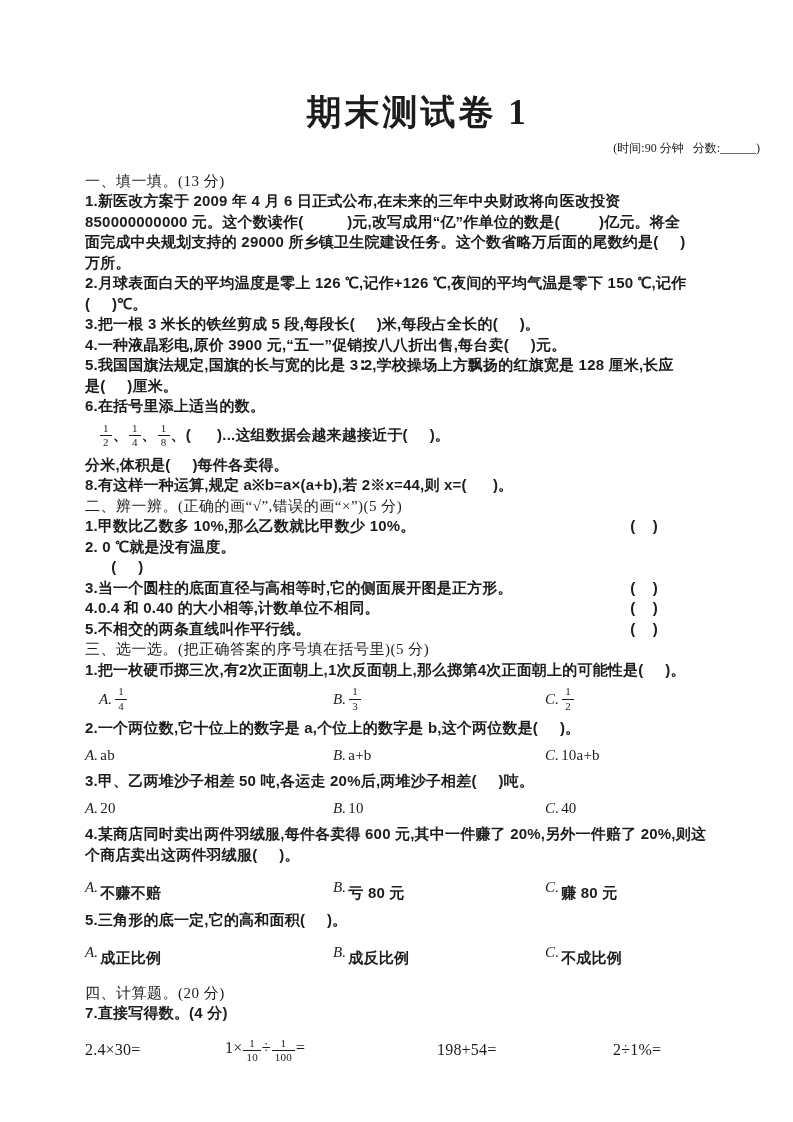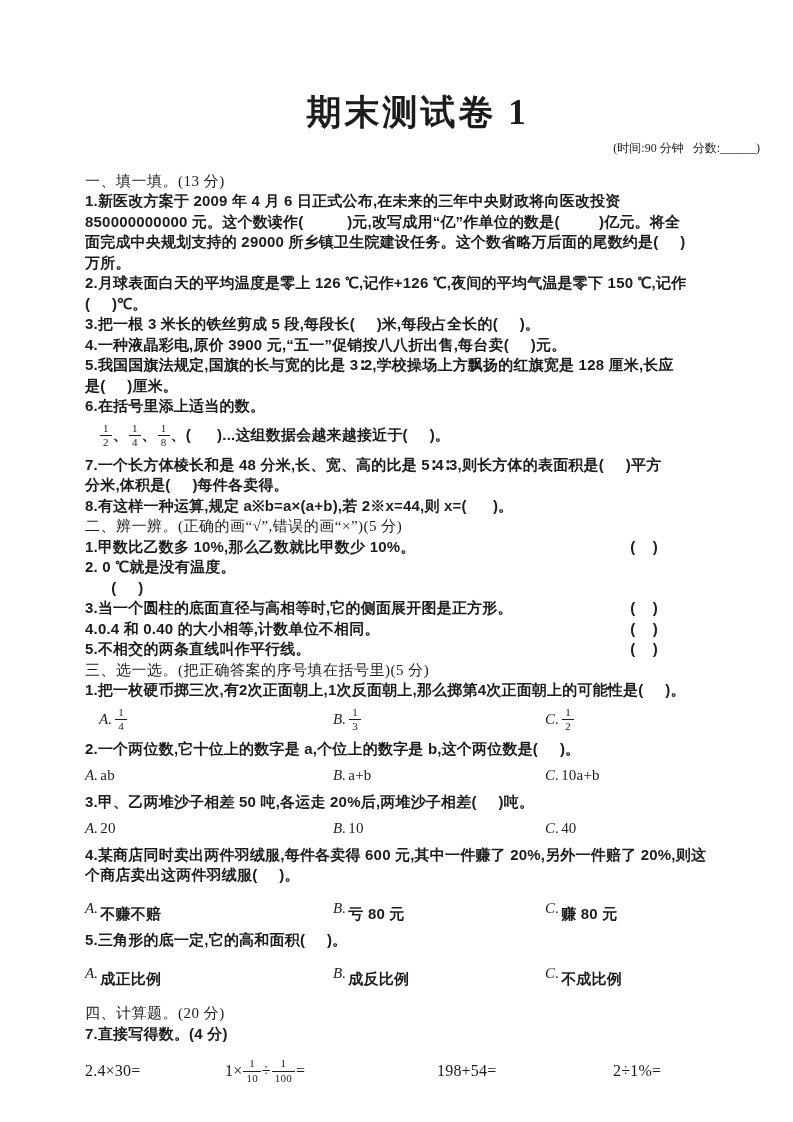--- a/index.html
+++ b/index.html
@@ -47,21 +47,21 @@
   .opt-label{
     font-family:"Liberation Serif",serif;font-style:italic;
     font-weight:400;margin-right:2px;font-size:15px;
   }
   .opt-text{font-family:"Liberation Serif",serif;font-weight:400;}
   .opt-text.cn{font-family:"Liberation Sans",sans-serif;font-weight:600;margin-top:12px;}
   .kind-calc{
     display:flex;align-items:center;padding:8px 0;
     font-family:"Liberation Serif",serif;font-weight:400;font-size:16px;
   }
-  .calc-item{display:flex;align-items:center;flex:none;}
+  .calc-item{display:flex;align-items:flex-start;flex:none;}
   .calc-item:nth-child(1){width:140px;}
   .calc-item:nth-child(2){width:212px;}
   .calc-item:nth-child(3){width:176px;}
 </style>
 </head>
 <body>
 
 <div class="page">
   <div class="title">期末测试卷 1</div>
   <div class="meta">(时间:90 分钟   分数:______)</div>
@@ -73,21 +73,20 @@
         <div class="line kind-q">面完成中央规划支持的 29000 所乡镇卫生院建设任务。这个数省略万后面的尾数约是(     )</div>
         <div class="line kind-q">万所。</div>
         <div class="line kind-q">2.月球表面白天的平均温度是零上 126 ℃,记作+126 ℃,夜间的平均气温是零下 150 ℃,记作</div>
         <div class="line kind-q">(     )℃。</div>
         <div class="line kind-q">3.把一根 3 米长的铁丝剪成 5 段,每段长(     )米,每段占全长的(     )。</div>
         <div class="line kind-q">4.一种液晶彩电,原价 3900 元,“五一”促销按八八折出售,每台卖(     )元。</div>
         <div class="line kind-q">5.我国国旗法规定,国旗的长与宽的比是 3∶2,学校操场上方飘扬的红旗宽是 128 厘米,长应</div>
         <div class="line kind-q">是(     )厘米。</div>
         <div class="line kind-q">6.在括号里添上适当的数。</div>
         <div class="line kind-segs indent"><span class="frac"><span class="fnum">1</span><span class="fden">2</span></span><span>、</span><span class="frac"><span class="fnum">1</span><span class="fden">4</span></span><span>、</span><span class="frac"><span class="fnum">1</span><span class="fden">8</span></span><span>、(      )...这组数据会越来越接近于(     )。</span></div>
-        <div class="line kind-q">7.一个长方体棱长和是 48 分米,长、宽、高的比是 5∶4∶3,则长方体的表面积是(     )平方</div>
         <div class="line kind-q">分米,体积是(     )每件各卖得。</div>
         <div class="line kind-q">8.有这样一种运算,规定 a※b=a×(a+b),若 2※x=44,则 x=(      )。</div>
         <div class="line kind-section">二、辨一辨。(正确的画“√”,错误的画“×”)(5 分)</div>
         <div class="line kind-tf"><span>1.甲数比乙数多 10%,那么乙数就比甲数少 10%。</span><span class="tf-paren">(    )</span></div>
         <div class="line kind-q">2. 0 ℃就是没有温度。</div>
         <div class="line kind-q">      (     )</div>
         <div class="line kind-tf"><span>3.当一个圆柱的底面直径与高相等时,它的侧面展开图是正方形。</span><span class="tf-paren">(    )</span></div>
         <div class="line kind-tf"><span>4.0.4 和 0.40 的大小相等,计数单位不相同。</span><span class="tf-paren">(    )</span></div>
         <div class="line kind-tf"><span>5.不相交的两条直线叫作平行线。</span><span class="tf-paren">(    )</span></div>
         <div class="line kind-section">三、选一选。(把正确答案的序号填在括号里)(5 分)</div>

